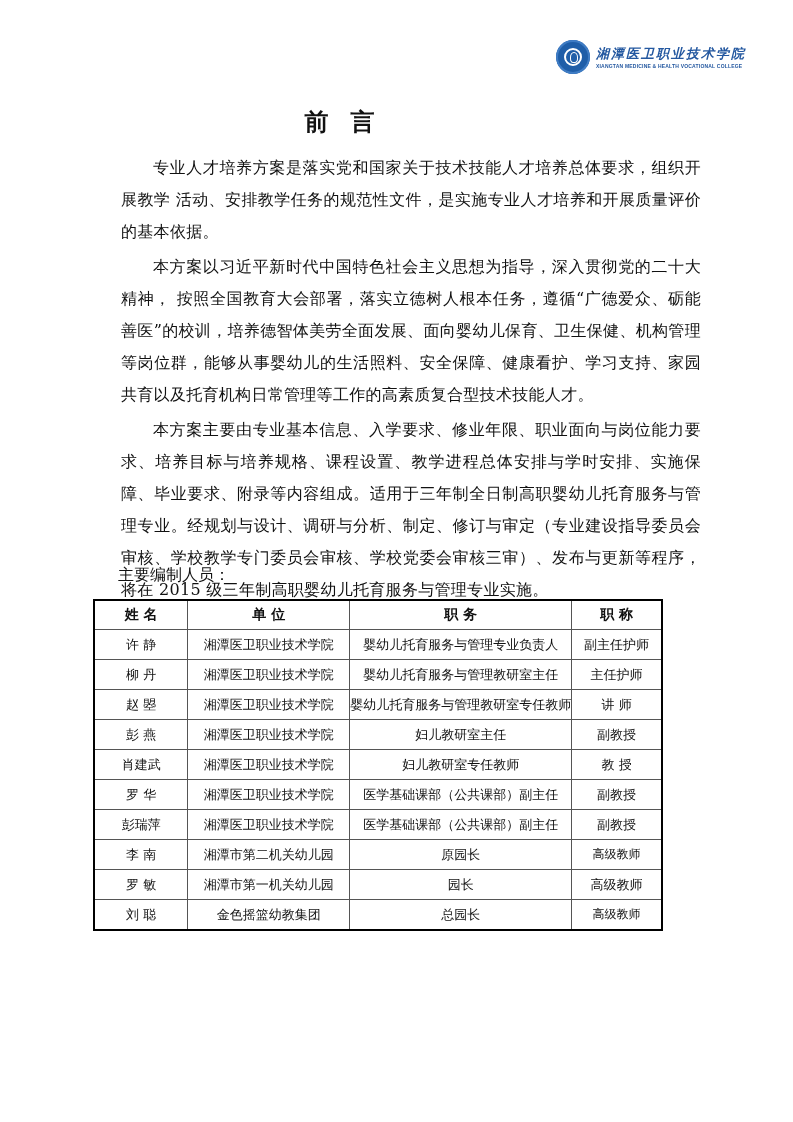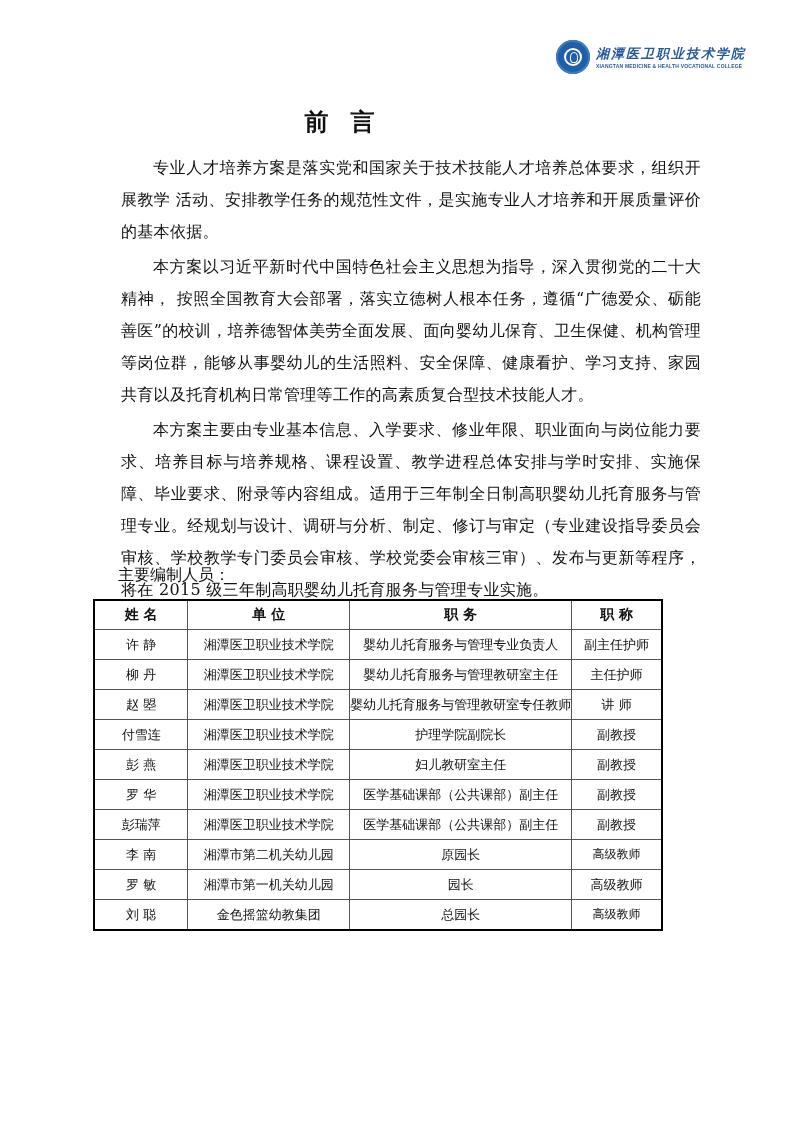--- a/index.html
+++ b/index.html
@@ -77,30 +77,30 @@
         <td>婴幼儿托育服务与管理教研室主任</td>
         <td>主任护师</td>
       </tr>
       <tr>
         <td>赵 曌</td>
         <td>湘潭医卫职业技术学院</td>
         <td>婴幼儿托育服务与管理教研室专任教师</td>
         <td>讲 师</td>
       </tr>
       <tr>
-        <td>付雪连</td>
-        <td>湘潭医卫职业技术学院</td>
-        <td>护理学院副院长</td>
-        <td>副教授</td>
-      </tr>
-      <tr>
         <td>彭 燕</td>
         <td>湘潭医卫职业技术学院</td>
         <td>妇儿教研室主任</td>
         <td>副教授</td>
+      </tr>
+      <tr>
+        <td>肖建武</td>
+        <td>湘潭医卫职业技术学院</td>
+        <td>妇儿教研室专任教师</td>
+        <td>教 授</td>
       </tr>
       <tr>
         <td>罗 华</td>
         <td>湘潭医卫职业技术学院</td>
         <td>医学基础课部（公共课部）副主任</td>
         <td>副教授</td>
       </tr>
       <tr>
         <td>彭瑞萍</td>
         <td>湘潭医卫职业技术学院</td>

